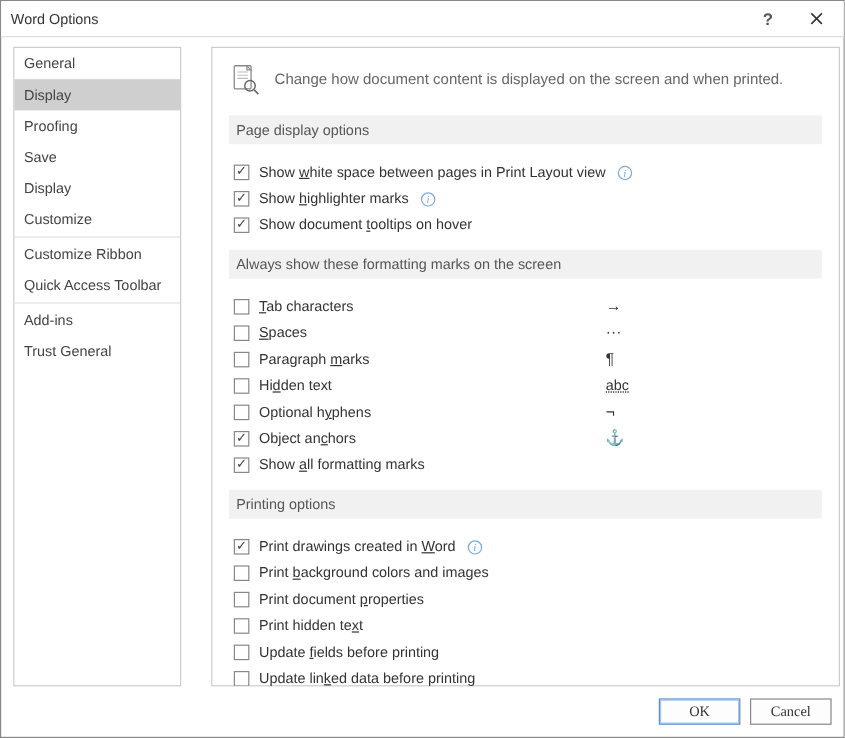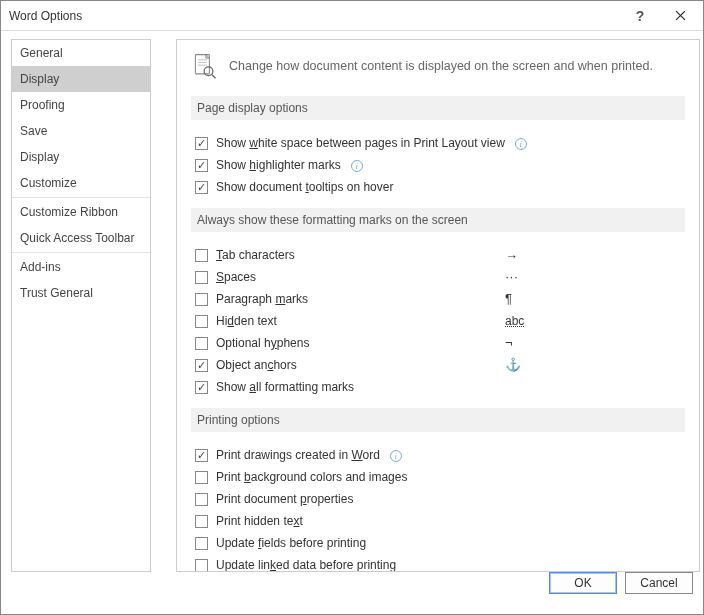--- a/index.html
+++ b/index.html
@@ -124,24 +124,25 @@
     width: 180px;
     text-align: left;
     color: #333;
     font-size: 13px;
     flex-shrink: 0;
   }
   .sym.hidden-abc { text-decoration: underline dotted; font-size:12px;}
   .footer {
     height: 42px;
     display: flex;
-    align-items: flex-start;
+    align-items: center;
     justify-content: flex-end;
     gap: 8px;
     padding: 0 10px;
+    font-family: Liberation Serif, serif;
   }
   .btn {
     min-width: 68px;
     height: 22px;
     border: 1px solid #888;
     background: #fdfdfd;
     display: flex;
     align-items: center;
     justify-content: center;
     font-size: 12px;

